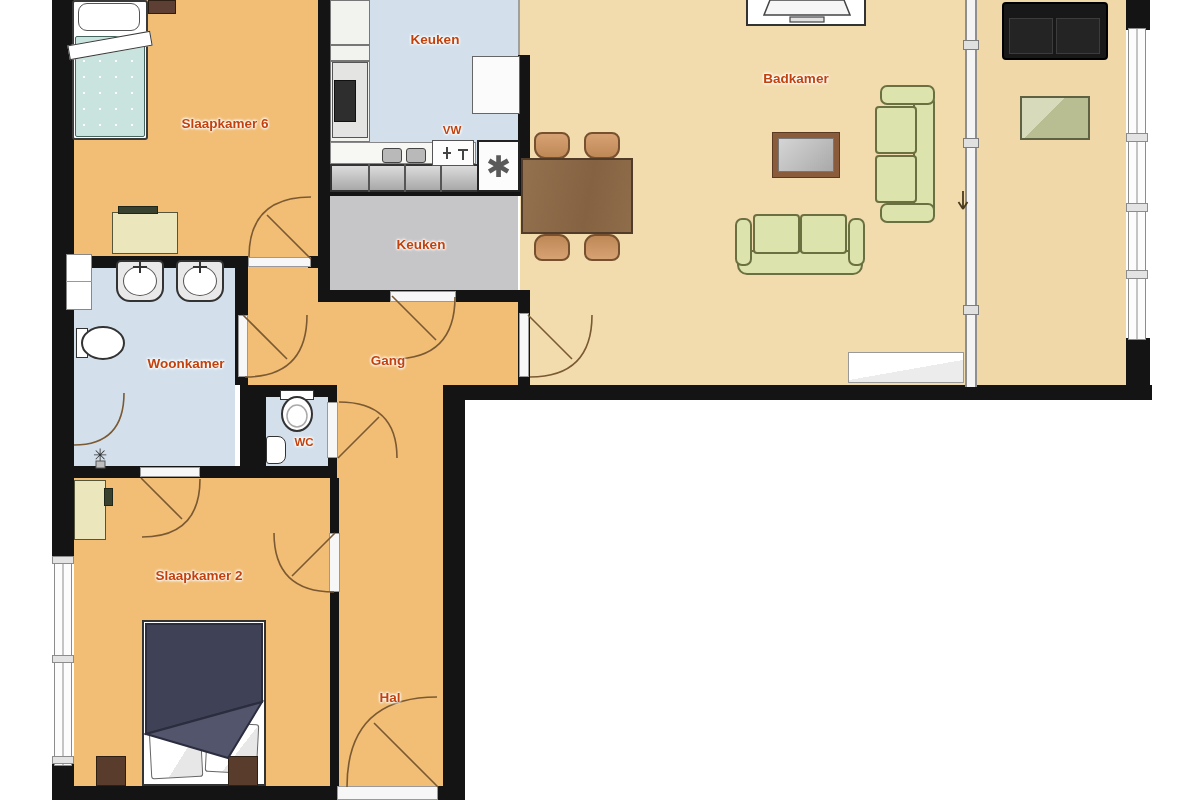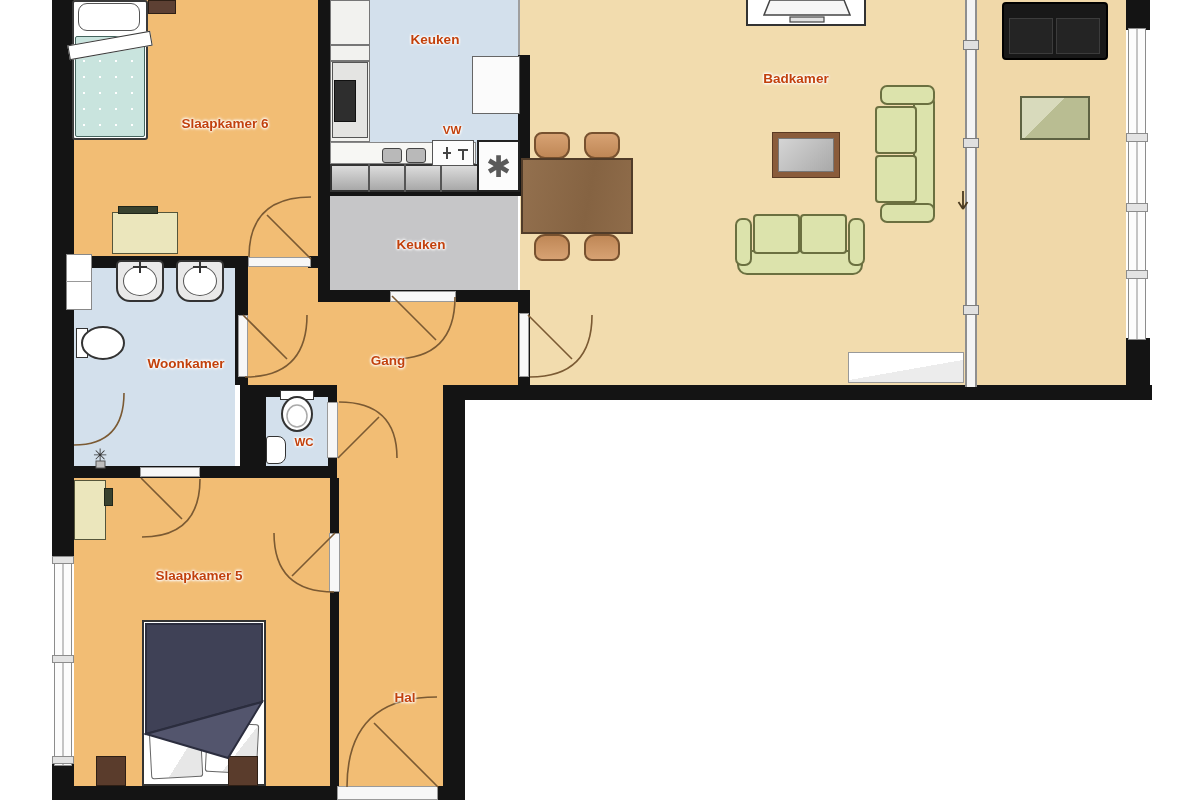--- a/index.html
+++ b/index.html
@@ -189,17 +189,17 @@
     </g>
   </svg>
 
   <div class="lbl" style="left:225px;top:123px;">Slaapkamer 6</div>
   <div class="lbl" style="left:435px;top:39px;">Keuken</div>
   <div class="lbl" style="left:796px;top:78px;">Badkamer</div>
   <div class="lbl" style="left:421px;top:244px;">Keuken</div>
   <div class="lbl" style="left:186px;top:363px;">Woonkamer</div>
   <div class="lbl" style="left:388px;top:360px;">Gang</div>
   <div class="lbl sm" style="left:304px;top:442px;">WC</div>
-  <div class="lbl" style="left:199px;top:575px;">Slaapkamer 5</div>
-  <div class="lbl" style="left:390px;top:697px;margin-left:15px;">Hal</div>
+  <div class="lbl" style="left:199px;top:575px;">Slaapkamer 2</div>
+  <div class="lbl" style="left:390px;top:697px;">Hal</div>
   <div class="lbl sm" style="left:452px;top:130px;">VW</div>
 
 </div>
 
 </body></html>

